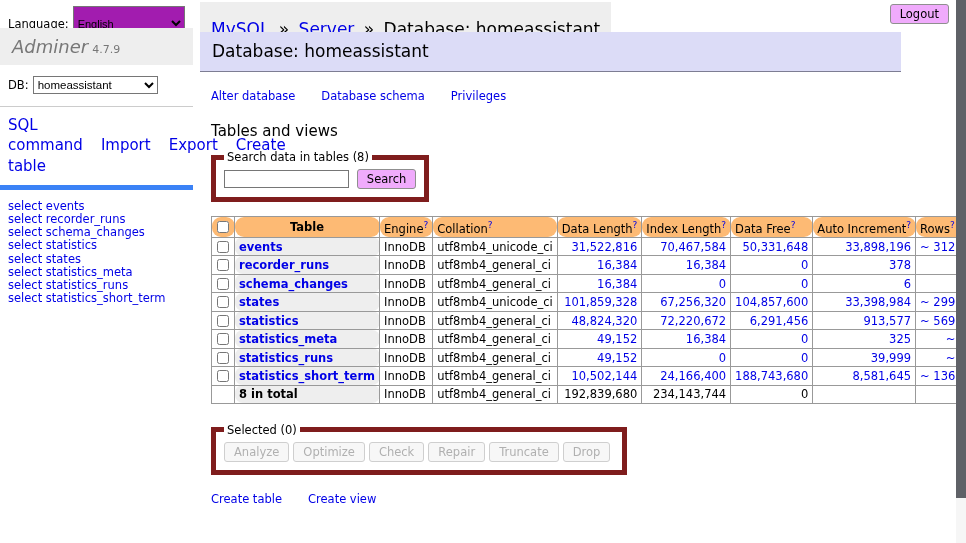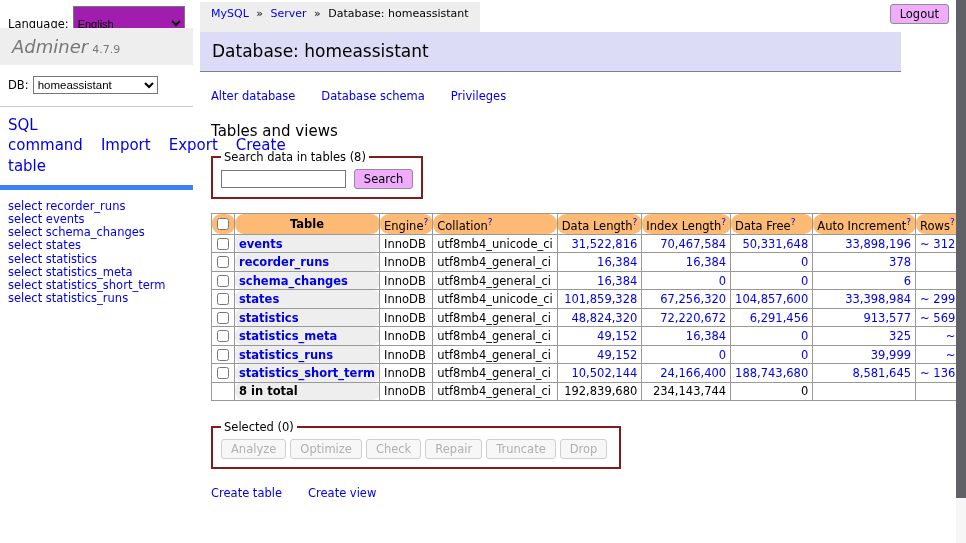--- a/index.html
+++ b/index.html
@@ -6,21 +6,21 @@
   html,body { margin:0; padding:0; }
   body {
     width:966px; height:543px; position:relative; overflow:hidden;
     background:#fff; color:#000;
     font-family:"DejaVu Sans", sans-serif; font-size:12px;
   }
   a { color:#0000e6; text-decoration:none; cursor:pointer; }
   
   .lang { position:absolute; top:6px; left:8px; font-size:11.5px; }
   .lang select { margin-left:4px; width:112px; font-size:11px; border:1px solid #767676; background:#a21caf; height:35px; }
-  #breadcrumb { position:absolute; top:2px; left:200px; background:#eee; height:39px; line-height:23px; padding:0 11px; font-size:11px; white-space:nowrap; }
+  #breadcrumb { position:absolute; top:2px; left:200px; background:#eee; height:39px; line-height:23px; padding:16px 11px; font-size:17px; white-space:nowrap; }
   #breadcrumb .sep { color:#000; margin:0 4px; }
   .logout-btn { position:absolute; top:4px; right:17px; }
   button {
     font-family:"DejaVu Sans", sans-serif; font-size:11.5px;
     background:#f0abfc; border:1px solid #8f8f8f; border-radius:3px;
     padding:2px 9px; color:#000; cursor:pointer;
   }
   button:disabled { color:#b0b0b0; border-color:#cfcfcf; background:#f7f7f7; cursor:default; }
   
   #menu { position:absolute; top:28px; left:0; width:193px; }
@@ -31,21 +31,21 @@
   .menu-actions { padding:8px 8px 9px; border-bottom:5px solid #3b82f6; font-size:15px; line-height:1.35; }
   .menu-actions a { margin-right:18px; }
   .tables-list { padding:10px 8px; font-size:11.5px; }
   .tables-list a { display:block; line-height:12.7px; margin:0 0 0.5px; white-space:nowrap; }
   
   #content { position:absolute; top:32px; left:200px; width:712px; }
   #content h2 { margin:0; background:#dcdcf7; border-bottom:1px solid #7d7d93; padding:9px 12px 10px; font-weight:normal; font-size:17px; width:701px; }
   .nav-links { margin:17px 0 0 11px; font-size:11.5px; }
   .nav-links a { margin-right:26px; }
   #content h3 { font-weight:normal; font-size:15px; margin:19px 0 10px 11px; }
-  fieldset { display:inline-block; margin:0 8px 0 11px; border:2px solid #7f1d1d; padding:5px 8px 8px; }
+  fieldset { display:inline-block; margin:0 8px 0 11px; border:5px solid #7f1d1d; padding:5px 8px 8px; }
   legend { font-size:11.5px; padding:0 3px; }
   .search-fs input[type=text] { width:125px; height:18px; border:1px solid #767676; font-size:11.5px; padding:1px 3px; }
   .search-fs button { margin-left:4px; }
   
   table.db { border-collapse:collapse; margin:14px 0 0 11px; font-size:11.5px; }
   table.db td, table.db th { border:1px solid #999; padding:1.5px 4px; height:17px; white-space:nowrap; }
   table.db thead td { background:#fdba74;border-radius:9px; }
   table.db thead .col-table { font-weight:bold; text-align:center; }
   table.db sup a { font-size:9px; }
   table.db tbody th, table.db tfoot th { background:#eee; text-align:left; font-weight:bold;border-radius:8px; }
@@ -76,28 +76,28 @@
 
 <button class="logout-btn">Logout</button>
 
 <div id="menu">
   <h1><span>Adminer</span><span class="ver">4.7.9</span></h1>
   <div class="db-row">
     <span>DB:</span><select><option>homeassistant</option></select>
   </div>
   <div class="menu-actions" id="menu-actions"><a>SQL command</a><a>Import</a><a>Export</a><a>Create table</a></div>
   <div class="tables-list" id="tables-list">
+      <a>select events</a>
       <a>select recorder_runs</a>
-      <a>select events</a>
       <a>select schema_changes</a>
+      <a>select statistics</a>
       <a>select states</a>
-      <a>select statistics</a>
       <a>select statistics_meta</a>
+      <a>select statistics_runs</a>
       <a>select statistics_short_term</a>
-      <a>select statistics_runs</a>
     </div>
 </div>
 
 <div id="content">
   <h2>Database: homeassistant</h2>
 
   <div class="nav-links" id="db-nav"><a>Alter database</a><a>Database schema</a><a>Privileges</a></div>
 
   <h3>Tables and views</h3>
 

